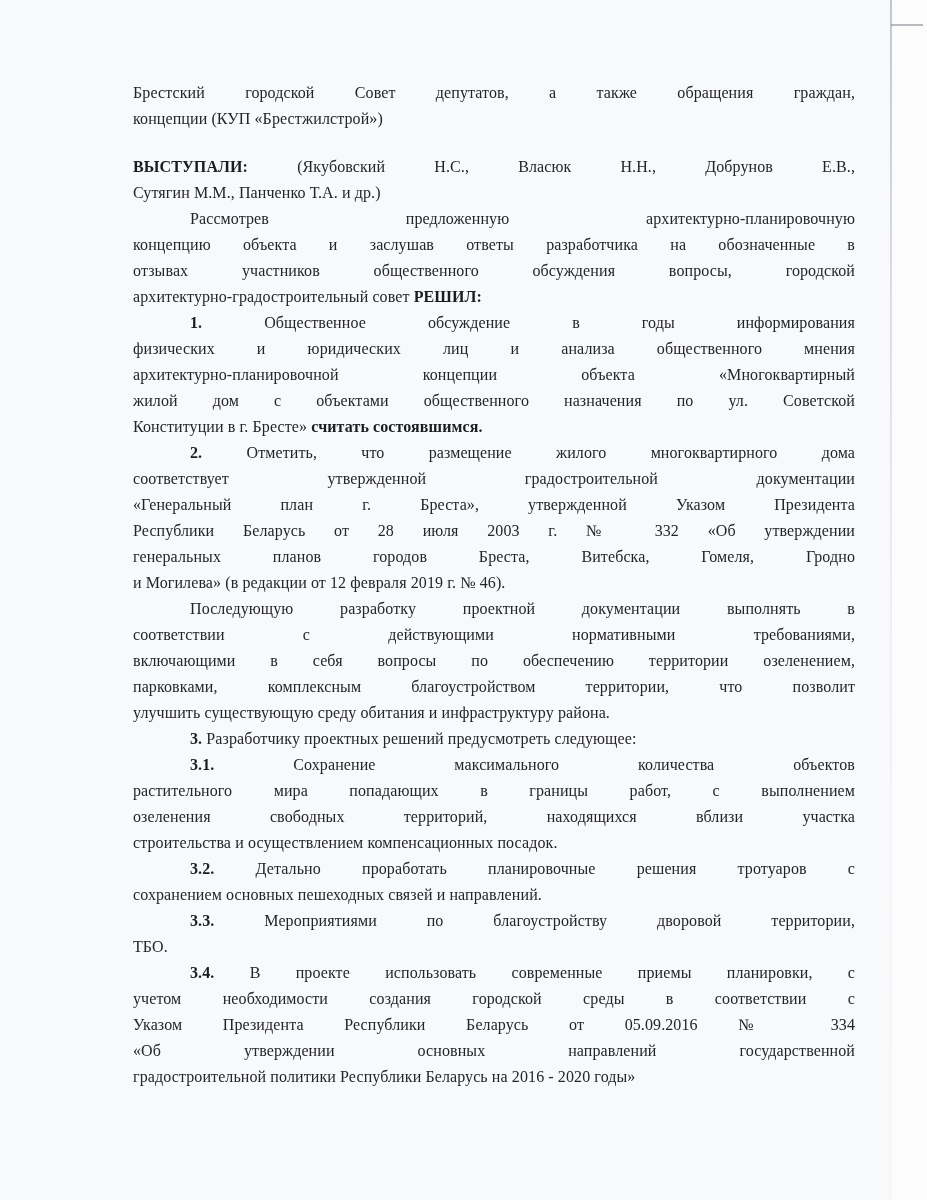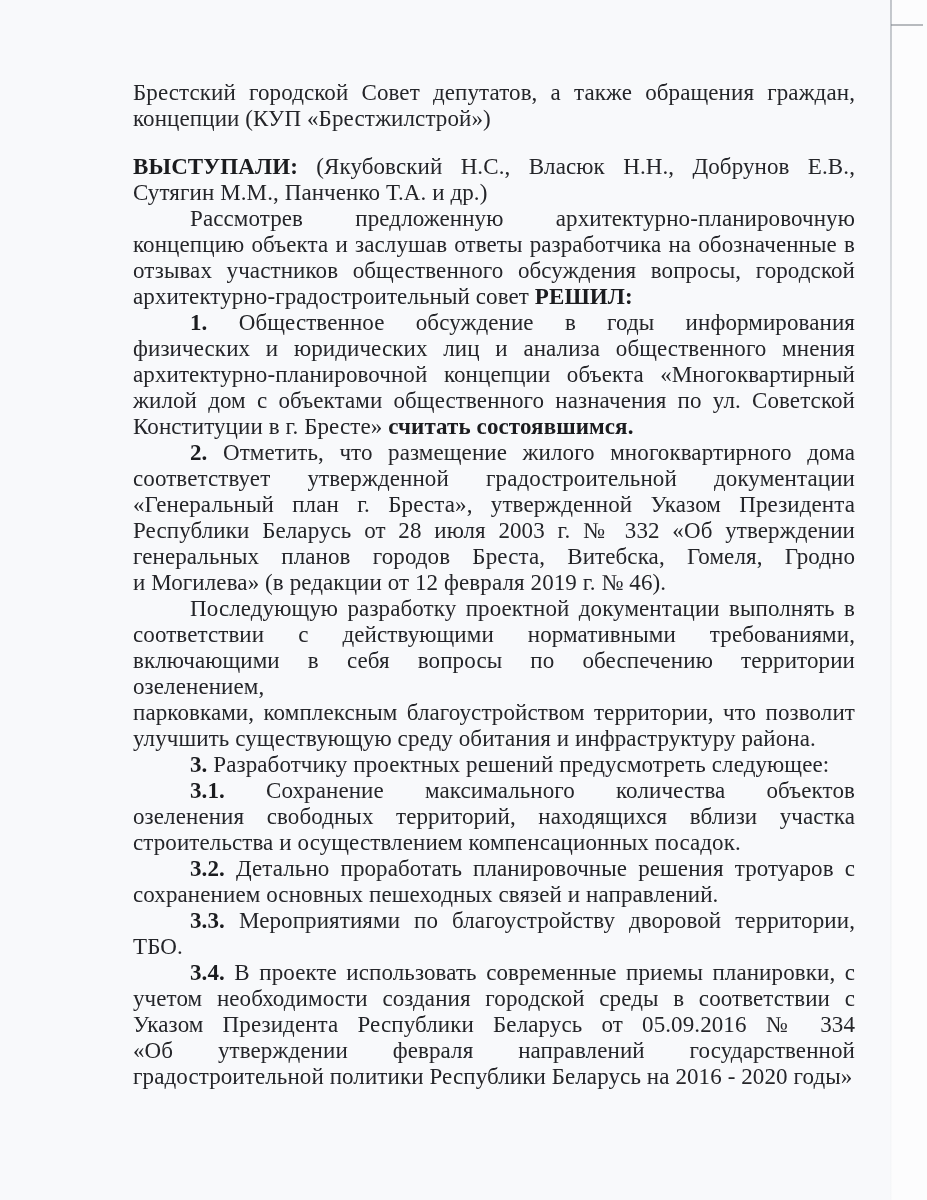--- a/index.html
+++ b/index.html
@@ -47,21 +47,21 @@
     top: 24px;
     width: 32px;
     height: 2px;
     background: rgba(125,131,139,0.55);
   }
   .doc-body {
     position: absolute;
     left: 133px;
     top: 80px;
     width: 722px;
-    font-size: 23px;
+    font-size: 16px;
     line-height: 26px;
     color: #242529;
     letter-spacing: 0.1px;
   }
   .para { margin: 0; }
   .line {
     text-align: justify;
     text-align-last: justify;
     white-space: normal;
   }
@@ -119,32 +119,33 @@
         <div class="line"><span>соответствии с действующими нормативными требованиями,</span></div>
         <div class="line"><span>включающими в себя вопросы по обеспечению территории озеленением,</span></div>
         <div class="line"><span>парковками, комплексным благоустройством территории, что позволит</span></div>
         <div class="line lastline"><span>улучшить существующую среду обитания и инфраструктуру района.</span></div>
       </div>
       <div class="para">
         <div class="line lastline indent"><span class="b">3.</span><span> Разработчику проектных решений предусмотреть следующее:</span></div>
       </div>
       <div class="para">
         <div class="line indent"><span class="b">3.1.</span><span> Сохранение максимального количества объектов</span></div>
+        <div class="line"><span>растительного мира попадающих в границы работ, с выполнением</span></div>
         <div class="line"><span>озеленения свободных территорий, находящихся вблизи участка</span></div>
         <div class="line lastline"><span>строительства и осуществлением компенсационных посадок.</span></div>
       </div>
       <div class="para">
         <div class="line indent"><span class="b">3.2.</span><span> Детально проработать планировочные решения тротуаров с</span></div>
         <div class="line lastline"><span>сохранением основных пешеходных связей и направлений.</span></div>
       </div>
       <div class="para">
         <div class="line indent"><span class="b">3.3.</span><span> Мероприятиями по благоустройству дворовой территории,</span></div>
         <div class="line lastline"><span>ТБО.</span></div>
       </div>
       <div class="para">
         <div class="line indent"><span class="b">3.4.</span><span> В проекте использовать современные приемы планировки, с</span></div>
         <div class="line"><span>учетом необходимости создания городской среды в соответствии с</span></div>
         <div class="line"><span>Указом Президента Республики Беларусь от 05.09.2016 № 334</span></div>
-        <div class="line"><span>«Об утверждении февраля направлений государственной</span></div>
+        <div class="line"><span>«Об утверждении основных направлений государственной</span></div>
         <div class="line lastline"><span>градостроительной политики Республики Беларусь на 2016 - 2020 годы»</span></div>
       </div>
     </main>
 </div>
 
 </body></html>

